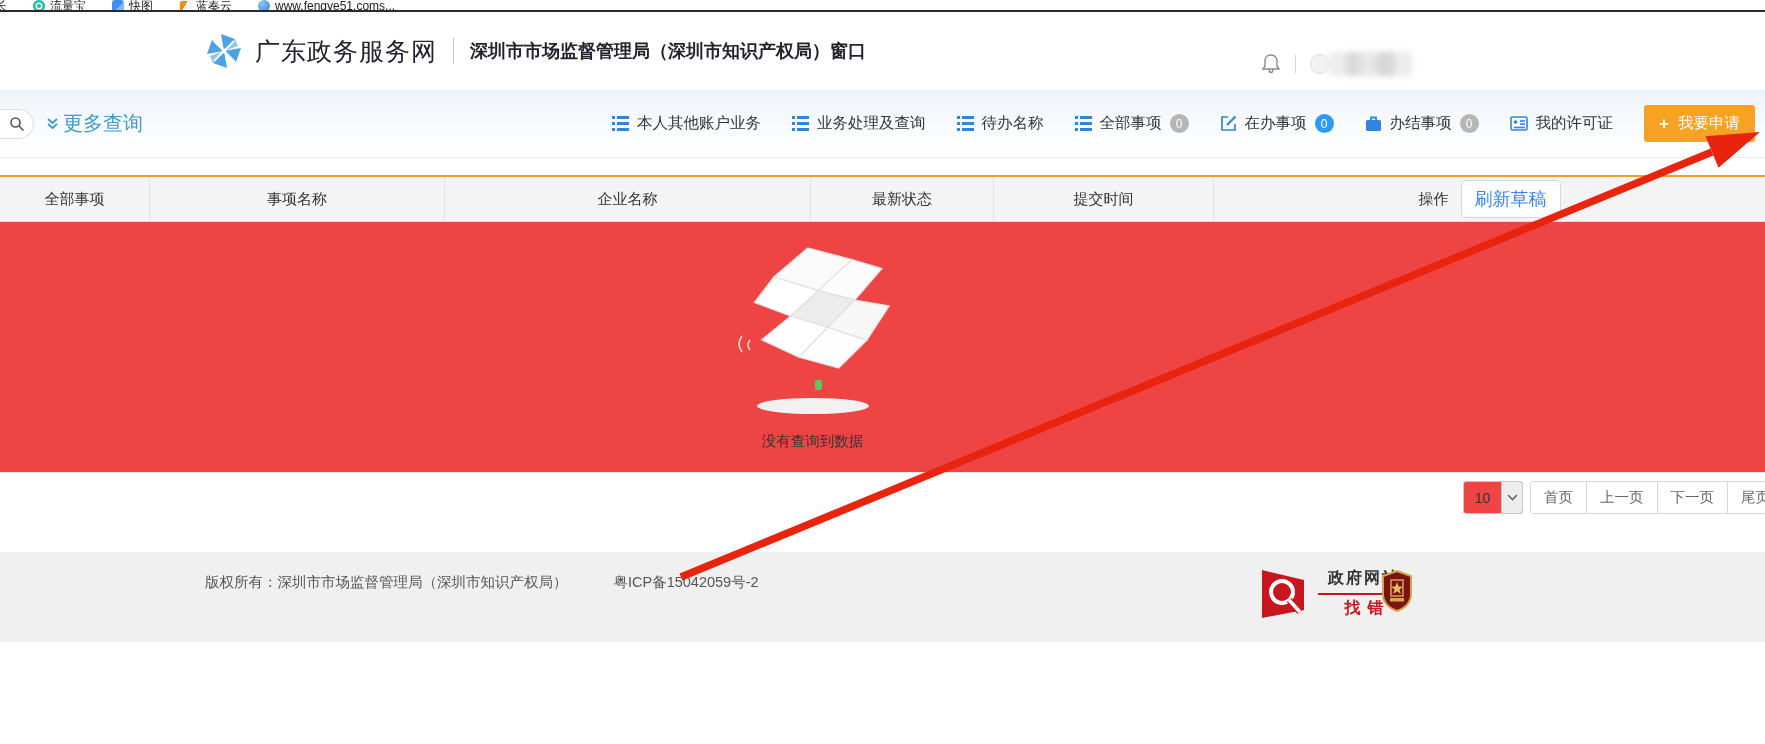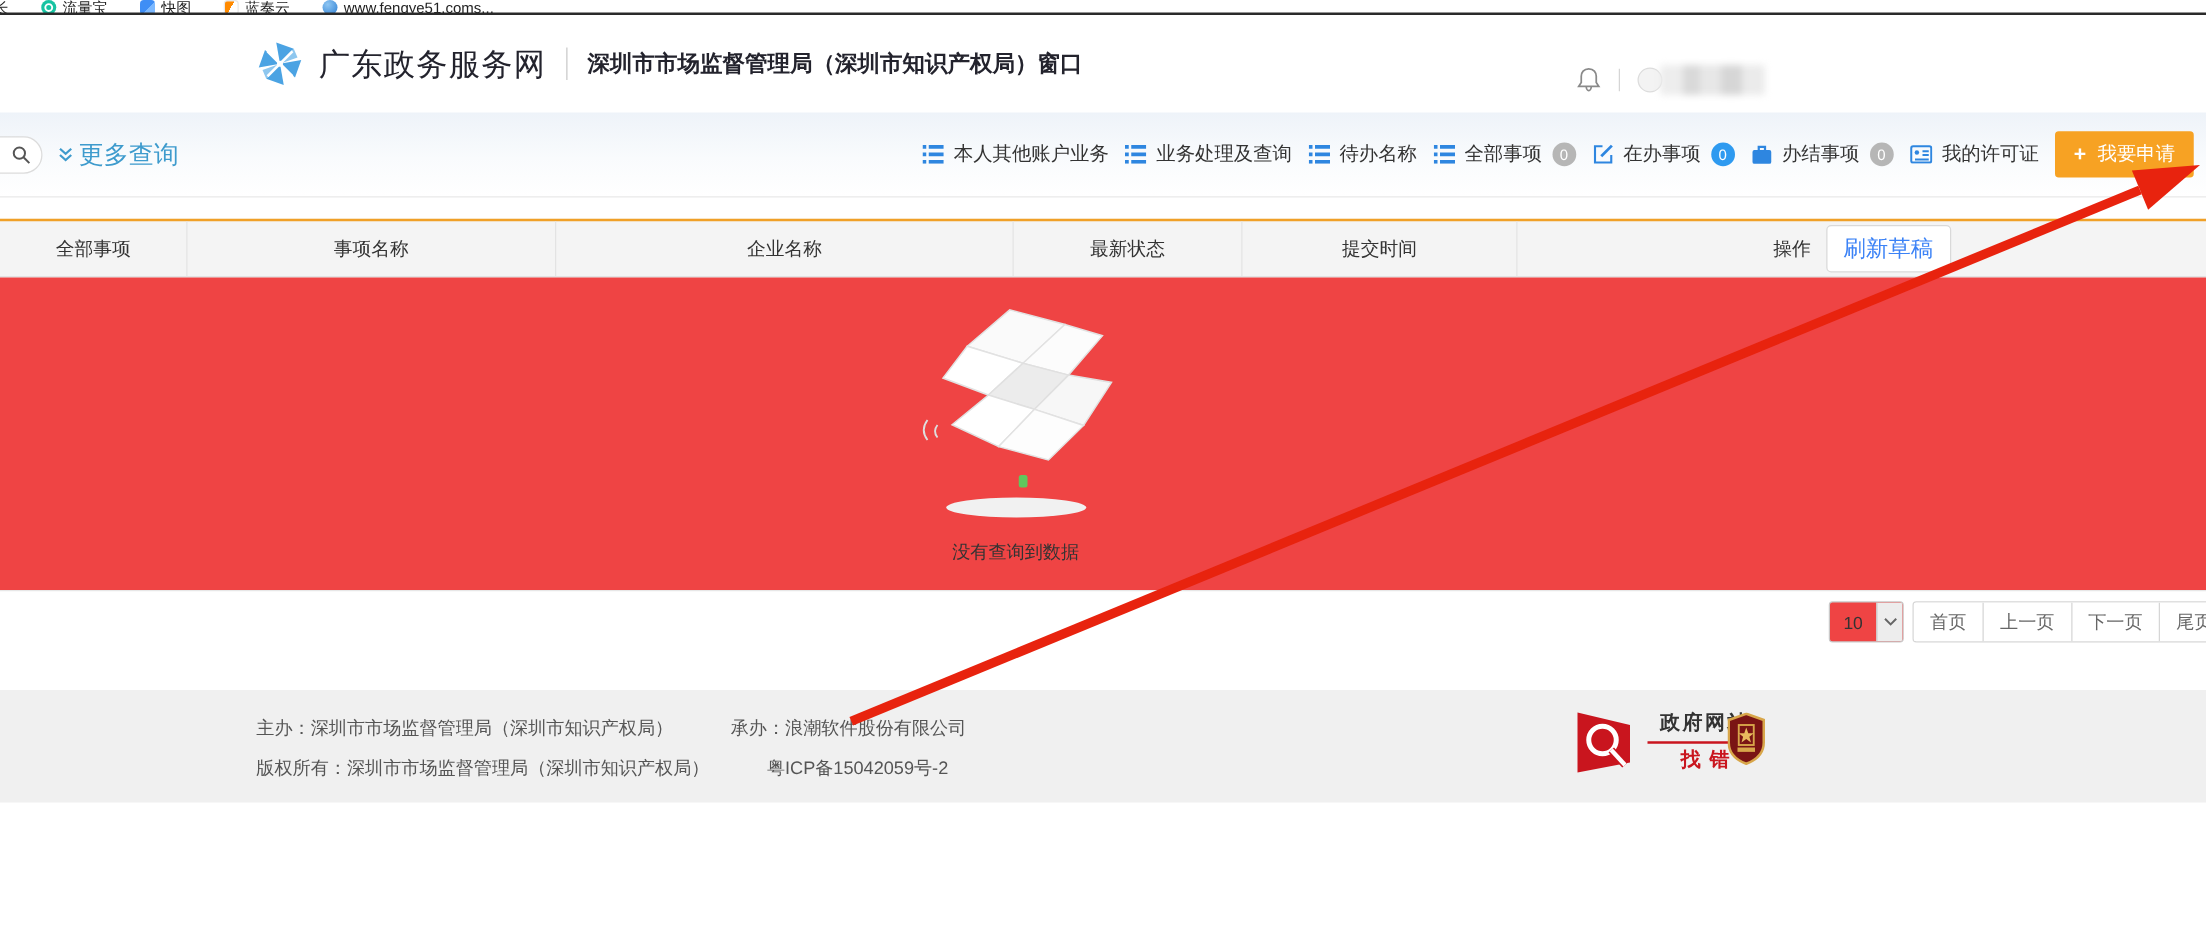--- a/index.html
+++ b/index.html
@@ -30,21 +30,21 @@
   .hdr-divider { width:1px; height:18px; background:#d5d5d5; }
   .avatar-arc { width:20px; height:20px; border:1px solid #dcdcdc; border-radius:50%; margin-right:-16px; background:#f3f3f3; }
   .user-blur { width:84px; height:24px; border-radius:3px; filter:blur(3px);
     background:linear-gradient(90deg,#ededed 0 22%, #d9d9d9 22% 38%, #e7e7e7 38% 58%, #d6d6d6 58% 78%, #ebebeb 78% 100%); }
 
   
   .nav-bar { position:absolute; top:90px; left:0; width:100%; height:68px;
     background:linear-gradient(180deg,#eef3f9 0%, #f9fbfd 55%, #ffffff 100%); border-bottom:1px solid #e9e9e9; }
   .search-pill { position:absolute; left:-26px; top:19px; width:60px; height:30px; background:#fff; border:1px solid #dcdcdc; border-radius:16px; display:flex; align-items:center; justify-content:flex-end; padding-right:8px; }
   .more-query { position:absolute; left:46px; top:0; height:100%; display:flex; align-items:center; gap:4px; color:#3e9bcd; font-size:20px; cursor:pointer; }
-  .nav-items { position:absolute; right:0; top:0; height:100%; display:flex; align-items:center; gap:13px; padding-right:10px; }
+  .nav-items { position:absolute; right:0; top:0; height:100%; display:flex; align-items:center; gap:31px; padding-right:10px; }
   .nav-item { display:flex; align-items:center; gap:8px; font-size:15.5px; color:#333; cursor:pointer; white-space:nowrap; }
   .badge { min-width:19px; height:19px; border-radius:50%; color:#fff; font-size:12px; display:flex; align-items:center; justify-content:center; }
   .badge.gray { background:#b6b6b6; }
   .badge.blue { background:#2e9af0; }
   .apply-btn { height:37px; padding:0 15px; background:#f7a223; color:#fff; font-size:15.5px; border:none; border-radius:3px; display:flex; align-items:center; gap:9px; cursor:pointer; }
   .apply-btn .plus { font-size:17px; font-weight:bold; }
 
   
   .table-header { position:absolute; top:175px; left:0; width:100%; height:47px; background:#f4f4f4;
     border-top:2px solid #f0a027; border-bottom:1px solid #dcdcdc; display:flex; }
@@ -285,24 +285,20 @@
       <button class="pager-btn">首页</button>
       <button class="pager-btn">上一页</button>
       <button class="pager-btn">下一页</button>
       <button class="pager-btn">尾页</button>
     </div>
   </div>
 
   <div class="footer">
     <div class="footer-text">
       <div class="footer-line">
-        <span class="seg">主办：深圳市市场监督管理局（深圳市知识产权局）</span>
-        <span class="seg">承办：浪潮软件股份有限公司</span>
-      </div>
-      <div class="footer-line">
         <span class="seg">版权所有：深圳市市场监督管理局（深圳市知识产权局）</span>
         <span class="seg">粤ICP备15042059号-2</span>
       </div>
     </div>
     <div class="gov-badge">
       <svg width="50" height="54" viewBox="0 0 50 54">
         <polygon points="2,4 44,14 44,44 2,52" fill="#c9151e"></polygon>
         <circle cx="22" cy="26" r="11" fill="none" stroke="#ffffff" stroke-width="4"></circle>
         <line x1="29" y1="34" x2="40" y2="46" stroke="#c9151e" stroke-width="6"></line>
         <line x1="29" y1="34" x2="40" y2="46" stroke="#ffffff" stroke-width="3.5"></line>

